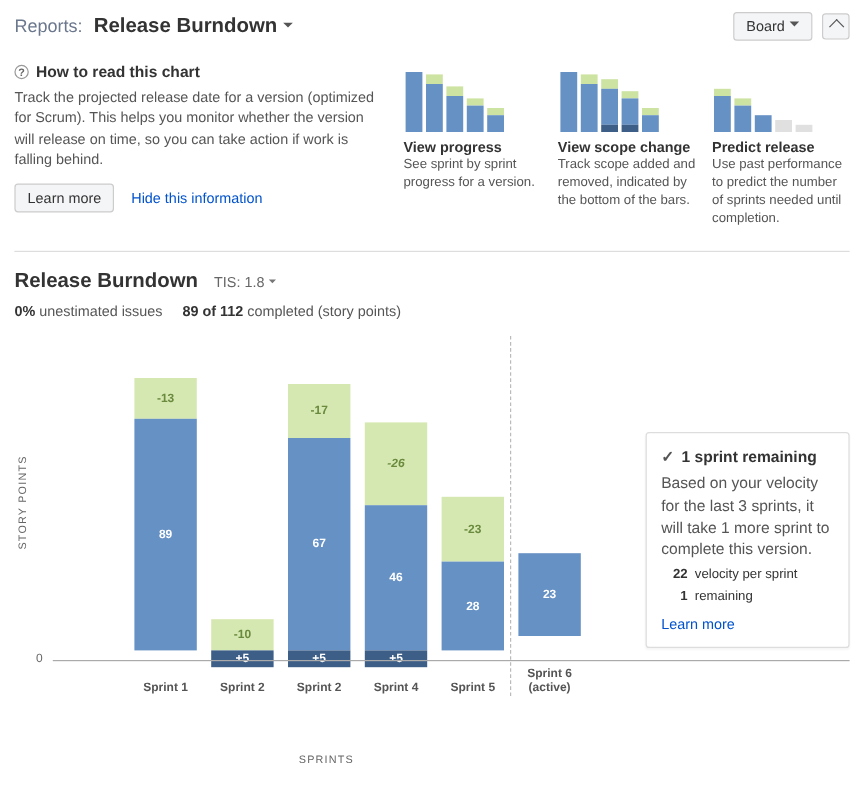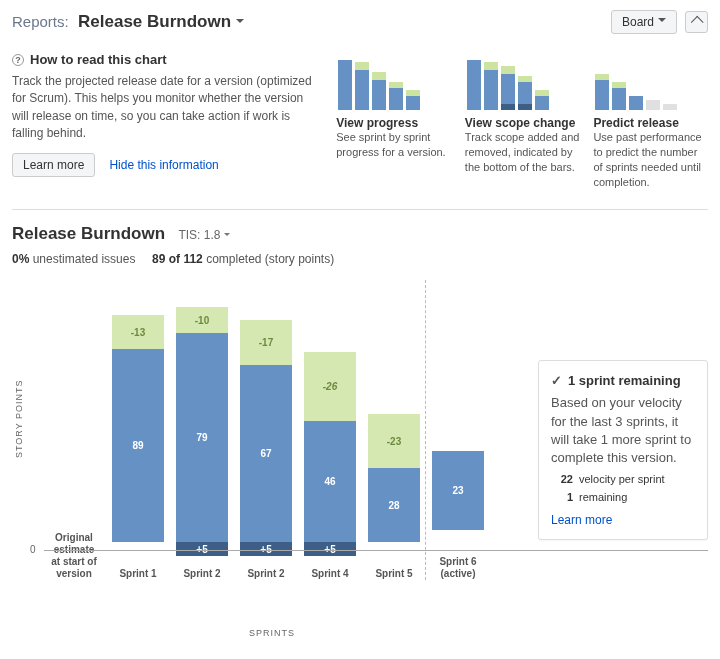--- a/index.html
+++ b/index.html
@@ -223,32 +223,30 @@
       </div>
     </div>
   </div>
 
   <div class="chart-wrap">
     <div class="ylabel">STORY POINTS</div>
     <div class="chart-body">
       <div id="plot" class="plot">
           <div class="zero" style="top: 264px;">0</div>
           <div class="col">
-            <div class="xl">Original estimate at start of version</div>
           </div>
           <div class="col">
             <div class="bar" style="height: 270px;">
               <div class="seg rem" style="height: 193px;">89</div>
               <div class="seg comp" style="height: 34.4118px;">-13</div>
             </div>
             <div class="xl">Sprint 1</div>
           </div>
           <div class="col">
             <div class="bar" style="height: 270px;">
-              <div class="seg rem" style="height: 209.118px;">79</div>
               <div class="seg comp" style="height: 26.4706px;">-10</div>
               <div class="neg">
                 <div class="seg add" style="height: 14px;">+5</div>
               </div>
             </div>
             <div class="xl">Sprint 2</div>
           </div>
           <div class="col">
             <div class="bar" style="height: 270px;">
               <div class="seg rem" style="height: 177.353px;">67</div>
@@ -271,21 +269,21 @@
           </div>
           <div class="col">
             <div class="bar" style="height: 270px;">
               <div class="seg rem" style="height: 74.1176px;">28</div>
               <div class="seg comp" style="height: 54px;">-23</div>
             </div>
             <div class="xl">Sprint 5</div>
           </div>
           <div class="col">
             <div class="bar" style="height: 270px;">
-              <div class="seg rem" style="height: 79px;">23</div>
+              <div class="seg rem" style="height: 69px;">23</div>
             </div>
             <div class="xl">Sprint 6 (active)</div>
           </div>
           <div class="projline" style="left: 399px;"></div>
         </div>
       <div class="xaxis-label">SPRINTS</div>
 
       <div class="info-card">
         <div class="info-title">
           <span class="check"></span>

